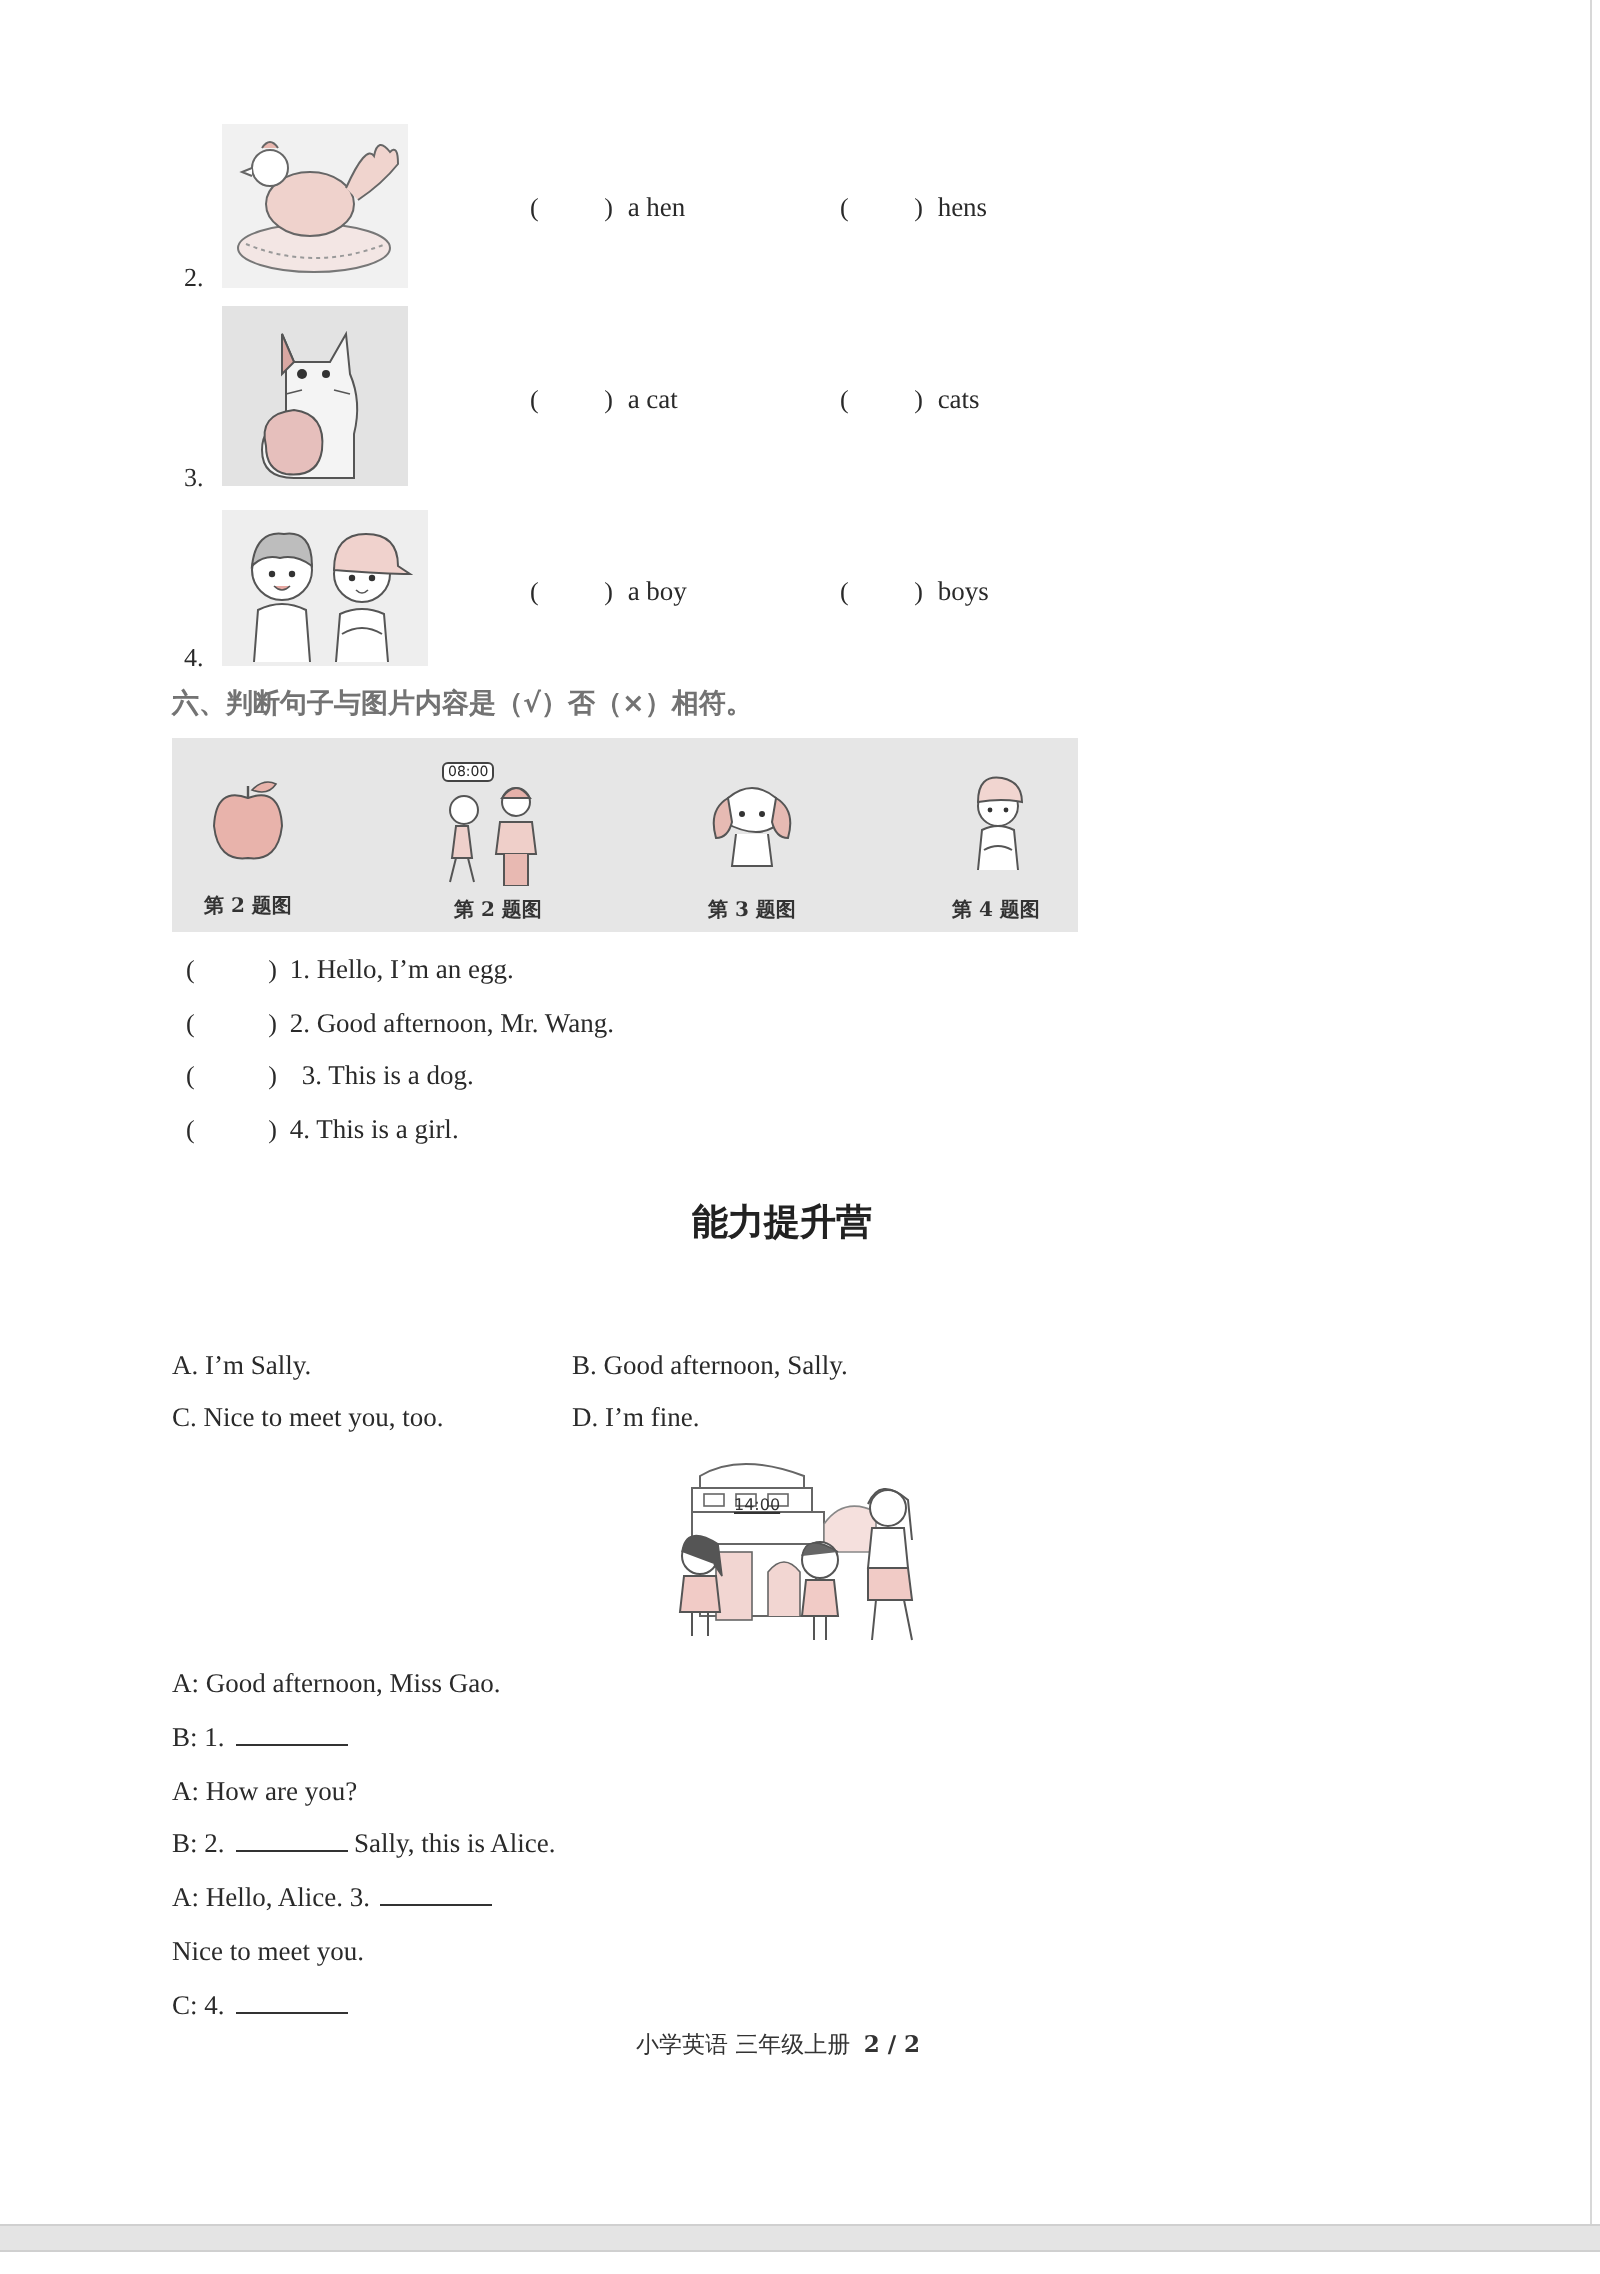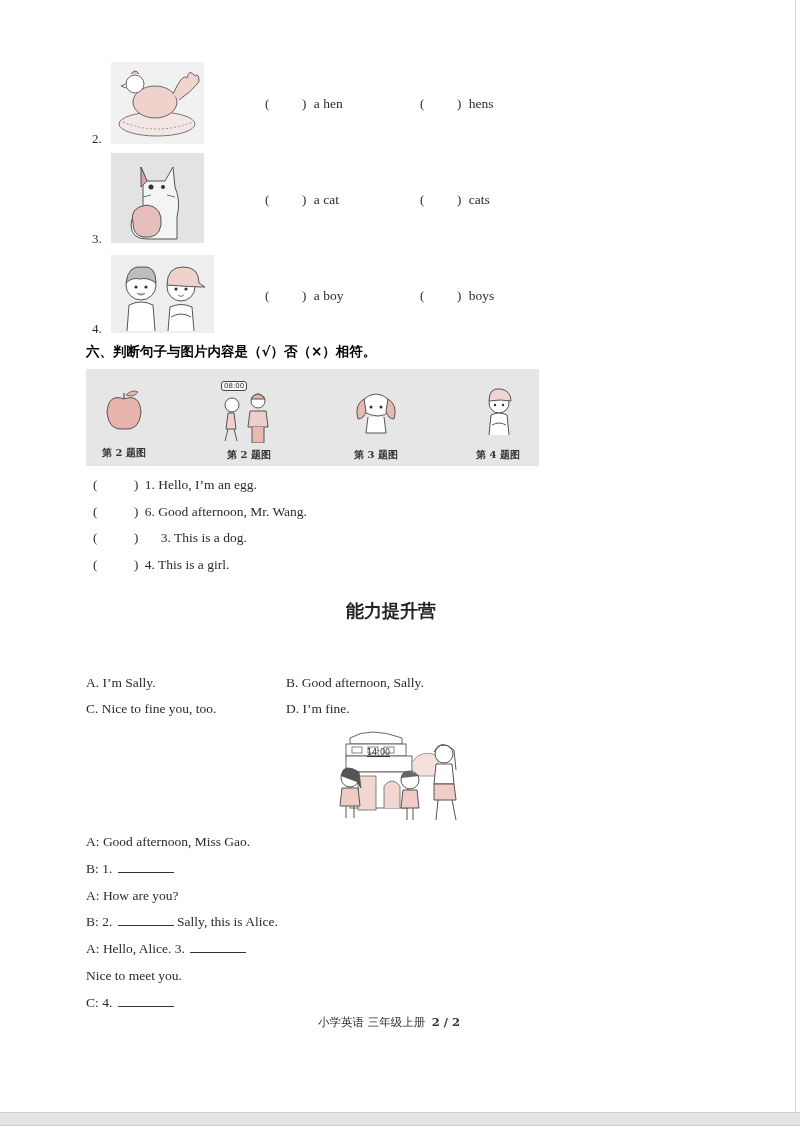--- a/index.html
+++ b/index.html
@@ -4,21 +4,21 @@
 <style>
   html, body { margin:0; padding:0; }
   body { width:800px; height:1137px; background:#ffffff; position:relative; overflow:hidden;
          font-family:"Liberation Serif", "DejaVu Serif", serif; color:#2a2a2a; }
   .page { position:absolute; left:0; top:0; width:795px; height:1112px; background:#fff; border-right:1px solid #d8d8d8; }
   .abs { position:absolute; }
   .txt { font-size:13.5px; white-space:nowrap; }
   .num { font-size:13px; }
   .pic { position:absolute; background:#ececec; overflow:hidden; }
   .paren { font-size:13px; letter-spacing:0; }
-  .heading-cn { font-family:"DejaVu Sans", sans-serif; font-weight:bold; font-size:13.5px; color:#000000; }
+  .heading-cn { font-family:"DejaVu Sans", sans-serif; font-weight:bold; font-size:13.5px; color:#737373; }
   .title-cn { font-family:"DejaVu Sans", sans-serif; font-weight:bold; font-size:18px; color:#222; }
   .sub-cn { font-family:"DejaVu Sans", sans-serif; font-size:13px; color:#333; }
   .strip { position:absolute; left:86px; top:369px; width:453px; height:97px; background:#e6e6e6; }
   .strip-cap { position:absolute; font-size:10px; font-family:"DejaVu Serif", serif; color:#333; font-weight:bold; }
   .blank { display:inline-block; width:56px; border-bottom:1px solid #333; height:10px; vertical-align:baseline; margin-left:2px; }
   .footer { font-family:"DejaVu Serif", serif; font-size:11.5px; color:#333; }
   .watermark { font-family:"DejaVu Sans", sans-serif; font-weight:bold; font-size:78px; color:#e9e9e9; letter-spacing:1px; }
   .bottom-band { position:absolute; left:0; top:1112px; width:800px; height:12px; background:#e4e4e4; border-top:1px solid #d0d0d0; border-bottom:1px solid #d0d0d0; }
 </style>
 </head>
@@ -153,41 +153,41 @@
   <div class="abs txt" style="left:93px;top:477px;">
     <span class="paren">(</span>
     <span style="display:inline-block;width:30px;"></span>
     <span class="paren">)</span>
     <span style="margin-left:3px;">1. Hello, I’m an egg.</span>
   </div>
   <div class="abs txt" style="left:93px;top:504px;">
     <span class="paren">(</span>
     <span style="display:inline-block;width:30px;"></span>
     <span class="paren">)</span>
-    <span style="margin-left:3px;">6. Good afternoon, Mr. Wang.</span>
+    <span style="margin-left:3px;">2. Good afternoon, Mr. Wang.</span>
   </div>
   <div class="abs txt" style="left:93px;top:530px;">
     <span class="paren">(</span>
     <span style="display:inline-block;width:30px;"></span>
     <span class="paren">)</span>
-    <span style="margin-left:19px;">3. This is a dog.</span>
+    <span style="margin-left:9px;">3. This is a dog.</span>
   </div>
   <div class="abs txt" style="left:93px;top:557px;">
     <span class="paren">(</span>
     <span style="display:inline-block;width:30px;"></span>
     <span class="paren">)</span>
     <span style="margin-left:3px;">4. This is a girl.</span>
   </div>
 
   <div class="abs title-cn" style="left:346px;top:599px;">能力提升营</div>
 
 
   <div class="abs txt" style="left:86px;top:675px;">A. I’m Sally.</div>
   <div class="abs txt" style="left:286px;top:675px;">B. Good afternoon, Sally.</div>
-  <div class="abs txt" style="left:86px;top:701px;">C. Nice to fine you, too.</div>
+  <div class="abs txt" style="left:86px;top:701px;">C. Nice to meet you, too.</div>
   <div class="abs txt" style="left:286px;top:701px;">D. I’m fine.</div>
 
   <div class="abs" style="left:310px;top:726px;width:180px;height:100px;">
     <svg width="180" height="100" viewBox="0 0 180 100">
       <path d="M40 12 q20 -12 52 0 l0 6 l-52 0 z" fill="#fff" stroke="#666" stroke-width="1"></path>
       <rect x="36" y="18" width="60" height="12" fill="#fff" stroke="#666" stroke-width="1"></rect>
       <rect x="42" y="21" width="10" height="6" fill="#fff" stroke="#666" stroke-width="0.8"></rect>
       <rect x="58" y="21" width="10" height="6" fill="#fff" stroke="#666" stroke-width="0.8"></rect>
       <rect x="74" y="21" width="10" height="6" fill="#fff" stroke="#666" stroke-width="0.8"></rect>
       <rect x="36" y="30" width="66" height="16" fill="#fff" stroke="#666" stroke-width="1"></rect>

